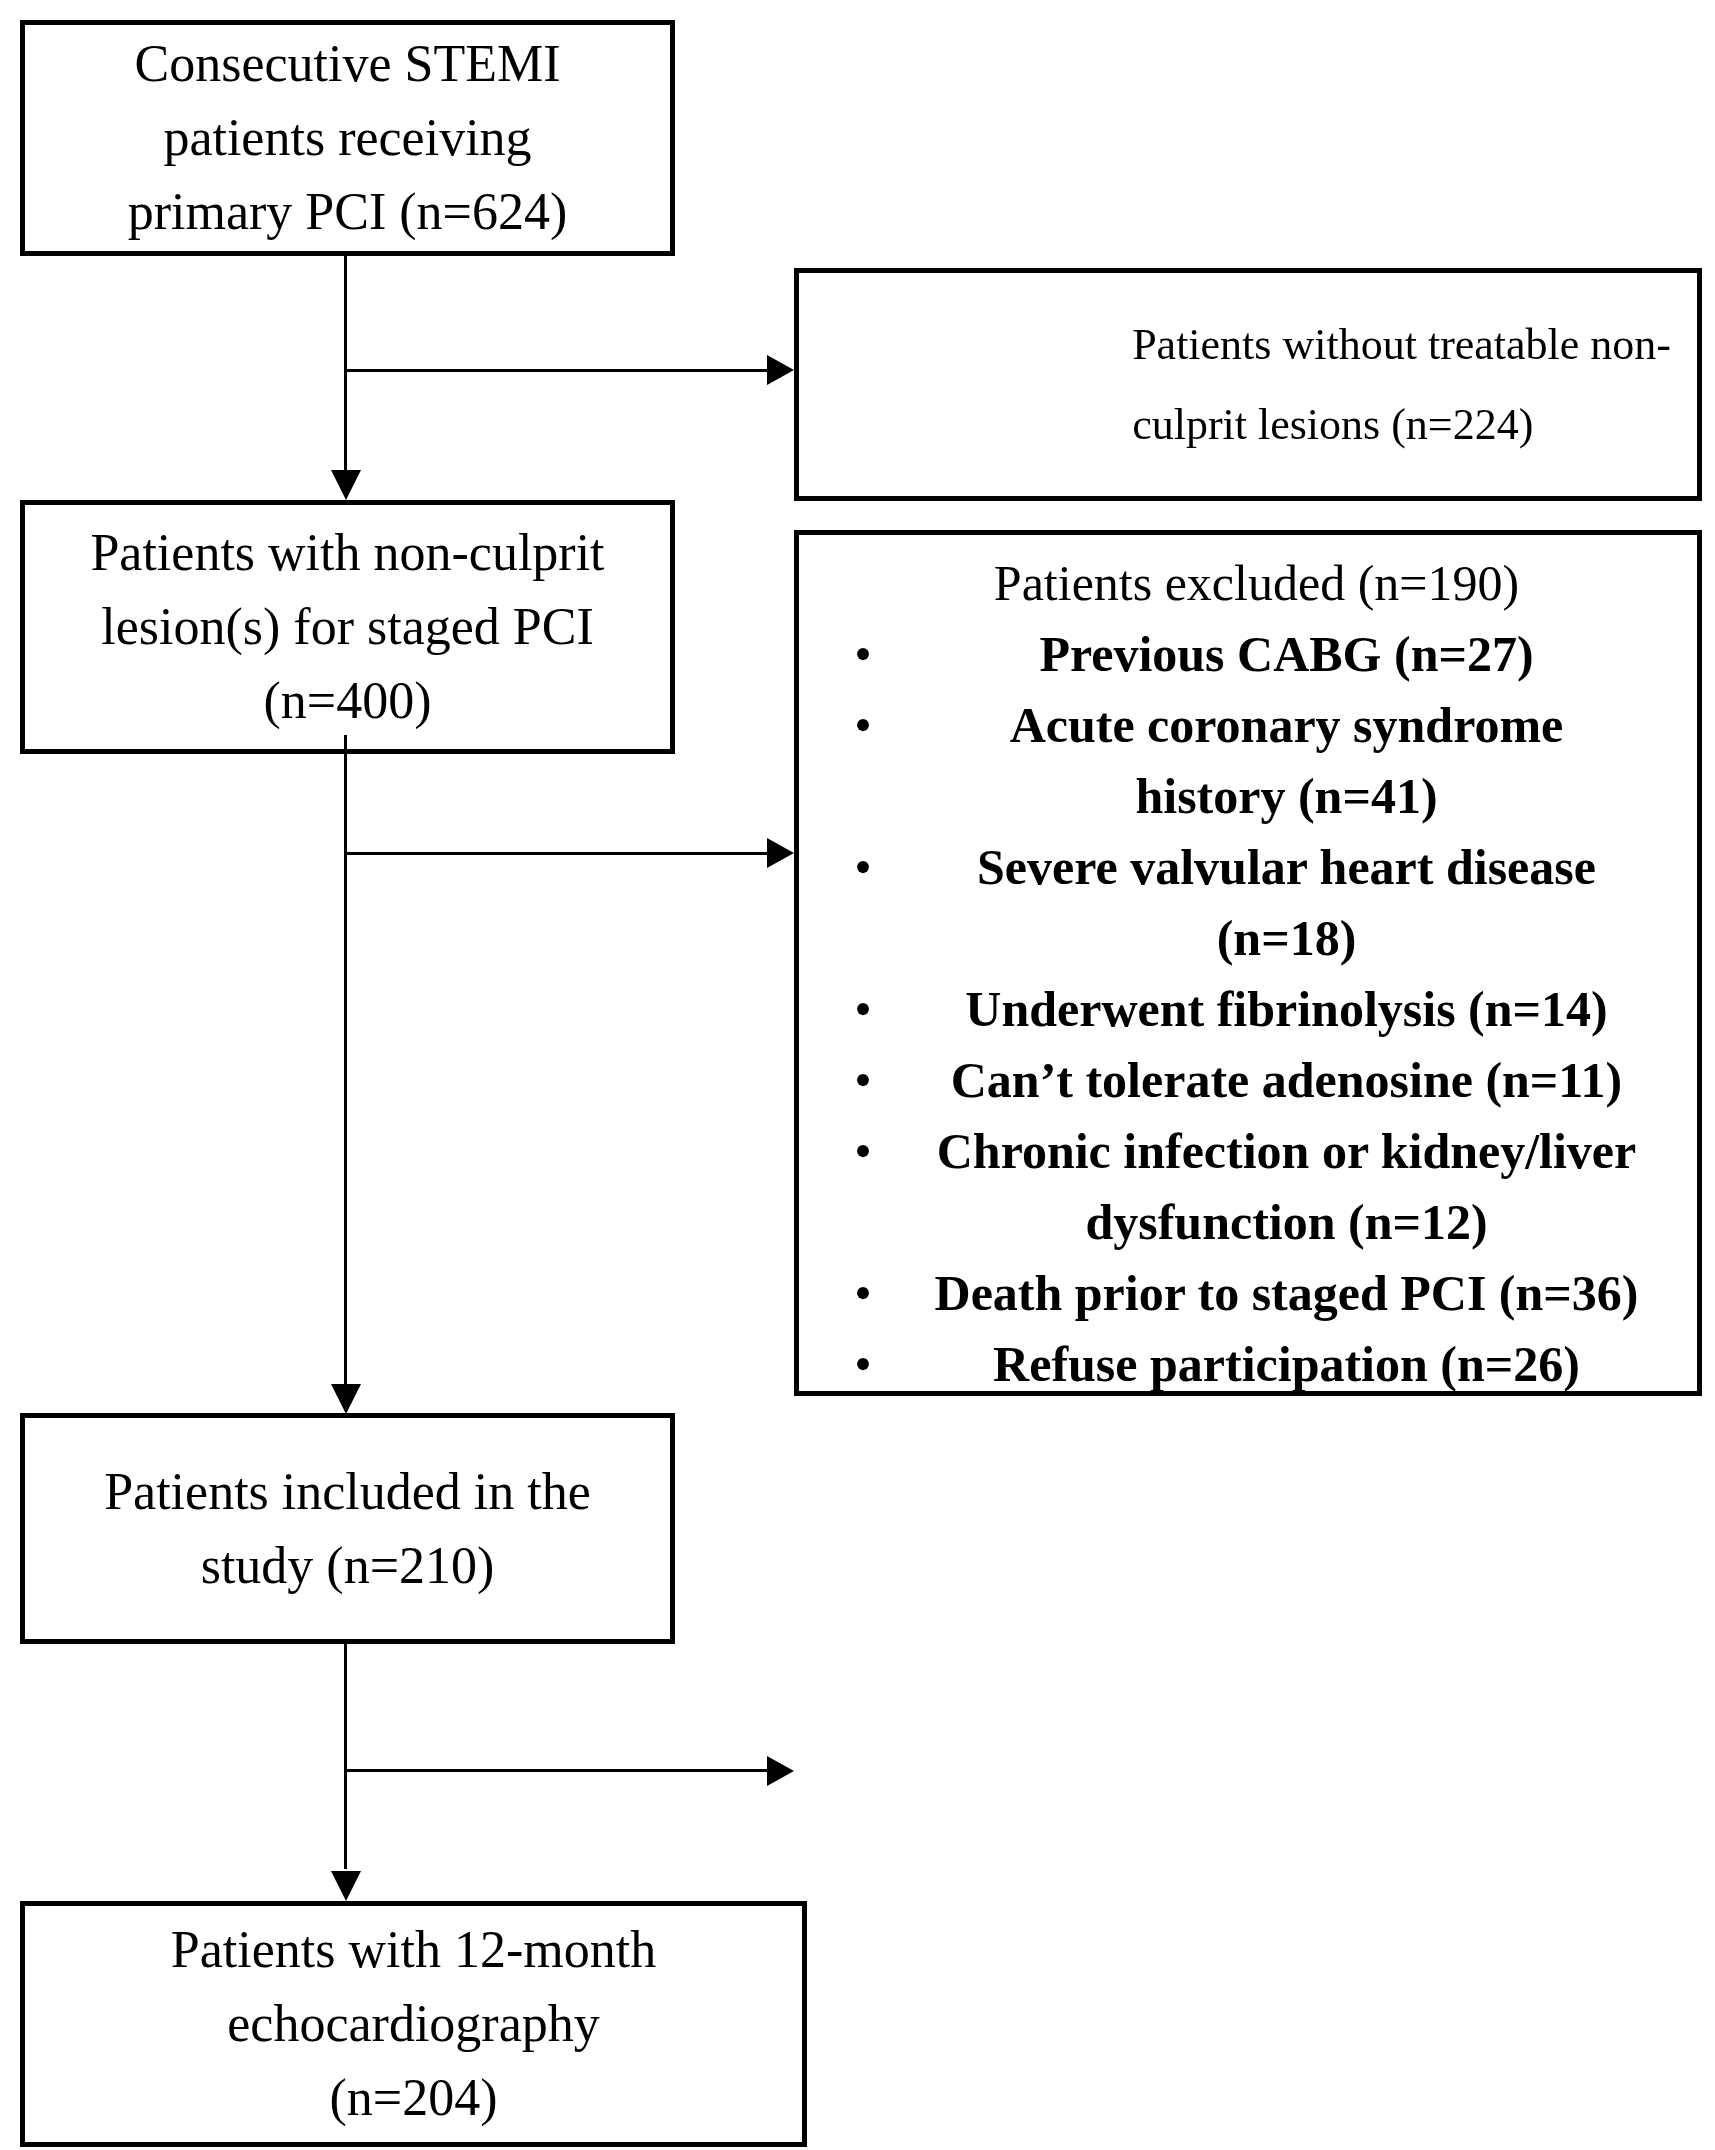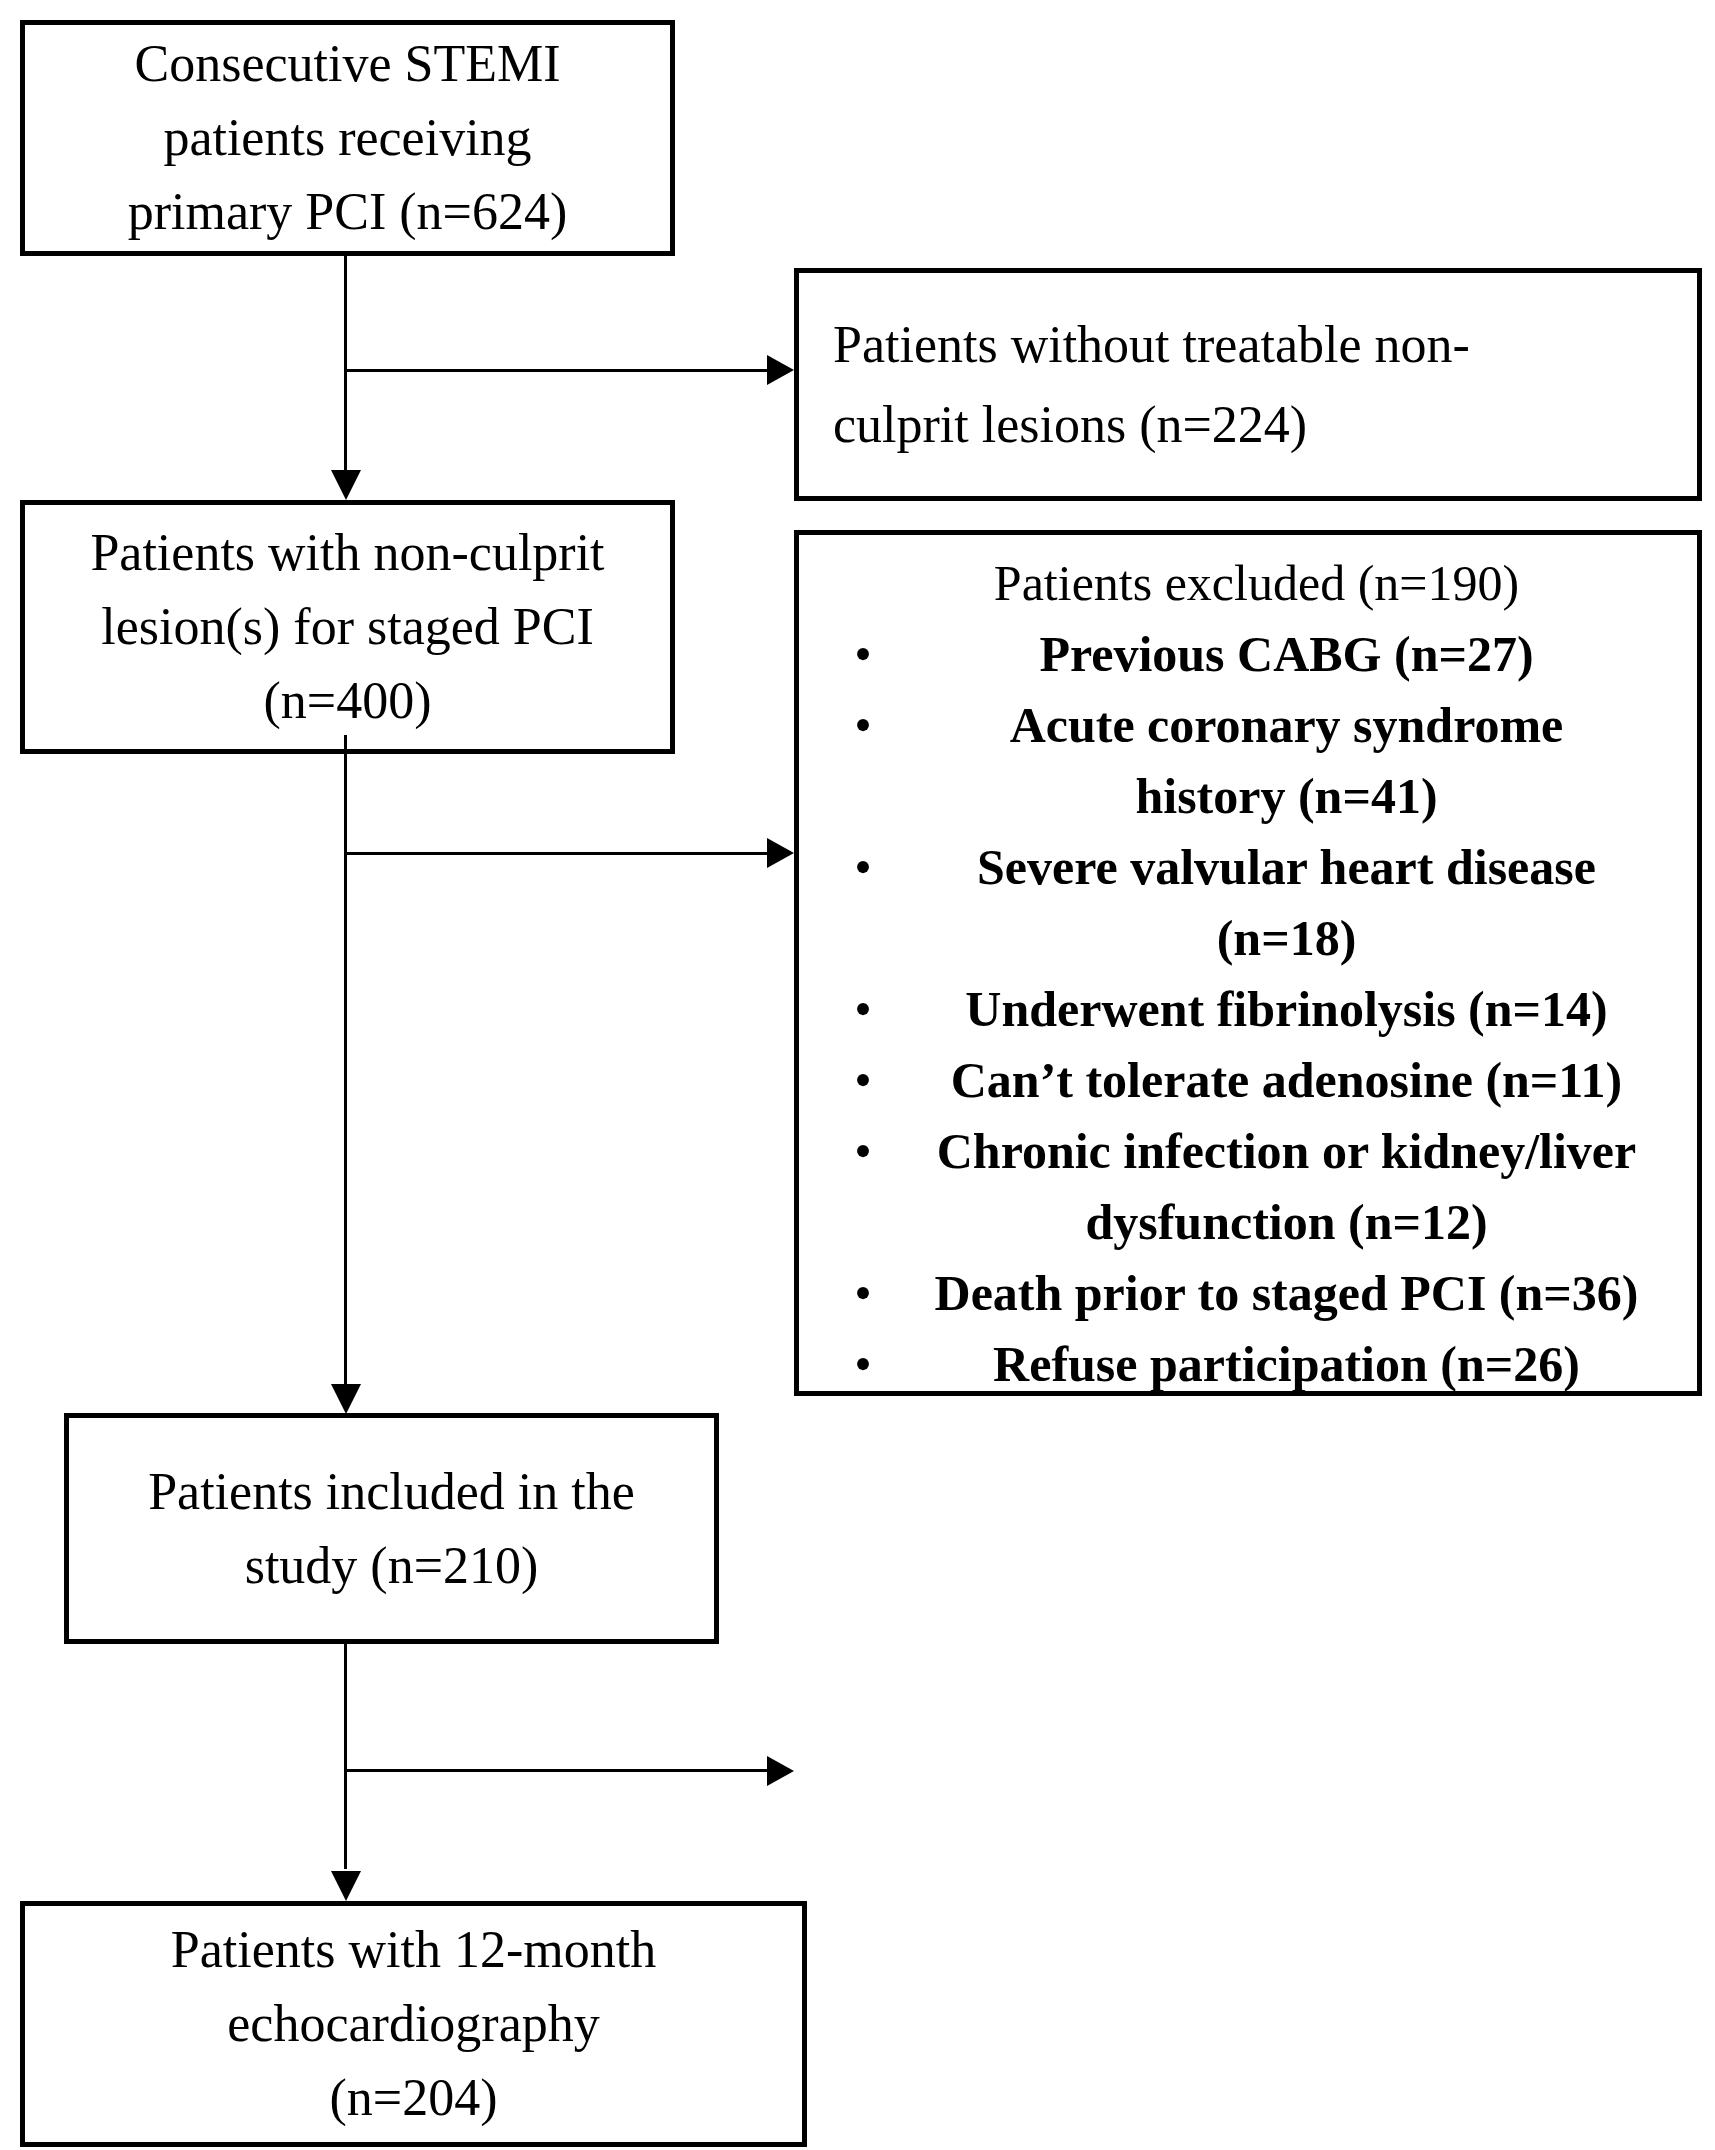--- a/index.html
+++ b/index.html
@@ -24,38 +24,38 @@
     display: flex;
     align-items: center;
   }
   .box.centered {
     justify-content: center;
     text-align: center;
     font-size: 52px;
     line-height: 74px;
   }
   .box.leftalign {
-    justify-content: flex-start;
+    justify-content: flex-end;
     text-align: left;
-    font-size: 52px;
+    font-size: 44px;
     line-height: 80px;
     padding-left: 34px;
-    padding-right: 17px;
+    padding-right: 26px;
   }
   .pre { white-space: pre-line; }
 
   
   #box-primary-pci   { left: 20px;   top: 20px;   width: 655px; height: 236px; }
   #box-no-treatable  { left: 794px; top: 268px;  width: 908px; height: 233px; }
   #box-staged-pci    { left: 20px;   top: 500px;  width: 655px; height: 254px; }
   #box-excluded      { left: 794px; top: 530px;  width: 908px; height: 866px;
                        display: block;
                        font-size: 50px; line-height: 71px;
                        padding: 12.5px 17px 0 34px; text-align: center; }
-  #box-included      { left: 20px;   top: 1413px; width: 655px; height: 231px; margin-left: 44px; }
+  #box-included      { left: 20px;   top: 1413px; width: 655px; height: 231px; }
   #box-died          { left: 794px; top: 1654px; width: 908px; height: 235px; }
   #box-echo          { left: 20px;   top: 1901px; width: 787px; height: 246px; }
 
   .ex-row { display: flex; }
   .ex-bullet {
     flex: 0 0 60px;
     width: 60px;
   }
   .ex-text { flex: 1; font-weight: bold; }
 

